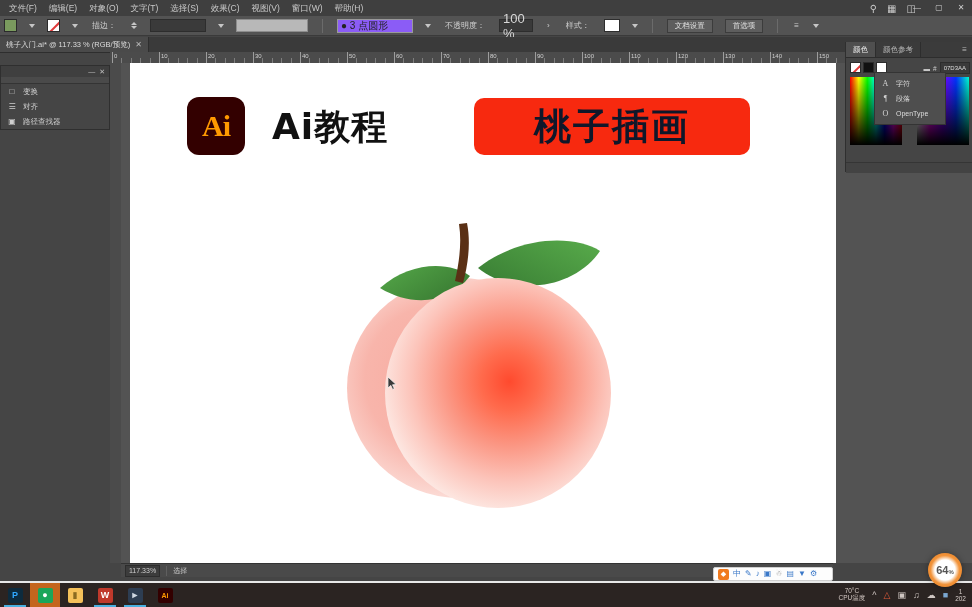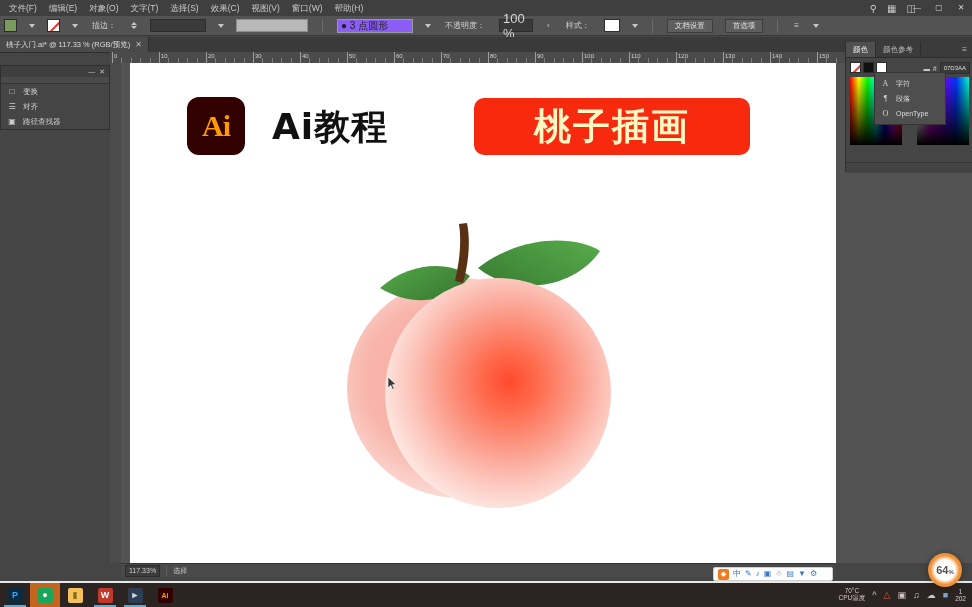--- a/index.html
+++ b/index.html
@@ -84,21 +84,21 @@
   }
   .ailogo span{font-family:"Liberation Serif",serif;font-weight:bold;font-size:30px;color:#ff9a00;letter-spacing:-1px;}
   .logotext{
     position:absolute;left:142px;top:40px;font-size:36px;font-weight:bold;color:#111;
     letter-spacing:1px;white-space:nowrap;font-family:"DejaVu Sans",sans-serif;
   }
   .redbanner{
     position:absolute;left:344px;top:35px;width:276px;height:57px;background:#f7290f;border-radius:10px;
     display:flex;align-items:center;justify-content:center;
   }
-  .redbanner span{font-size:37px;font-weight:bold;color:#fef9c3;letter-spacing:2px;font-family:Liberation Serif, serif;}
+  .redbanner span{font-size:37px;font-weight:bold;color:#0f172a;letter-spacing:2px;font-family:Liberation Serif, serif;}
 
   .peachwrap{position:absolute;left:205px;top:150px;width:290px;height:300px;}
 
   
   .leftpanel{
     position:absolute;left:0px;top:65px;width:110px;background:#454545;
     border:1px solid #2f2f2f;box-sizing:border-box;
   }
   .leftpanel .ph{height:11px;background:#3f3f3f;display:flex;align-items:center;justify-content:flex-end;gap:4px;padding-right:4px;}
   .leftpanel .ph i{font-size:7px;color:#bdbdbd;font-style:normal;}

